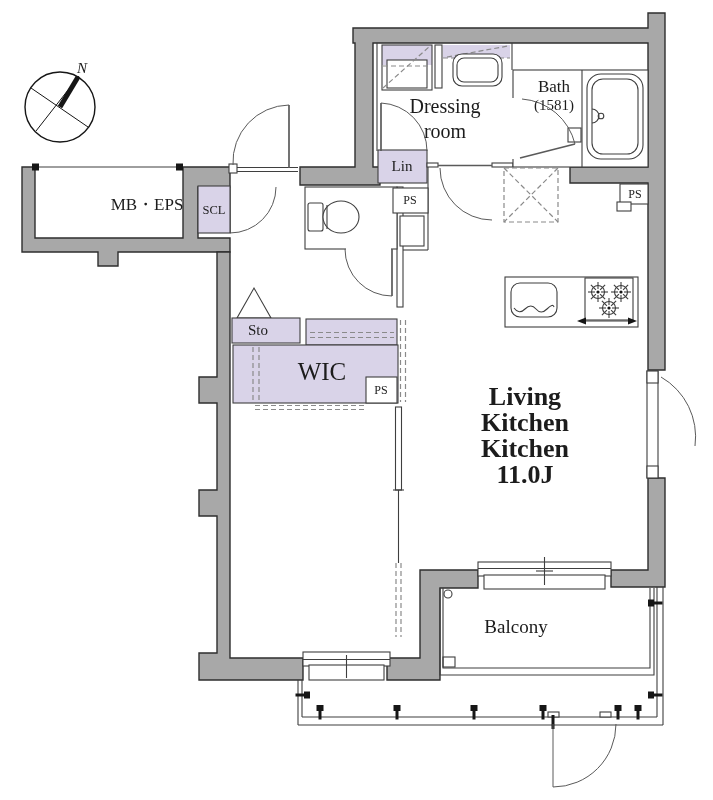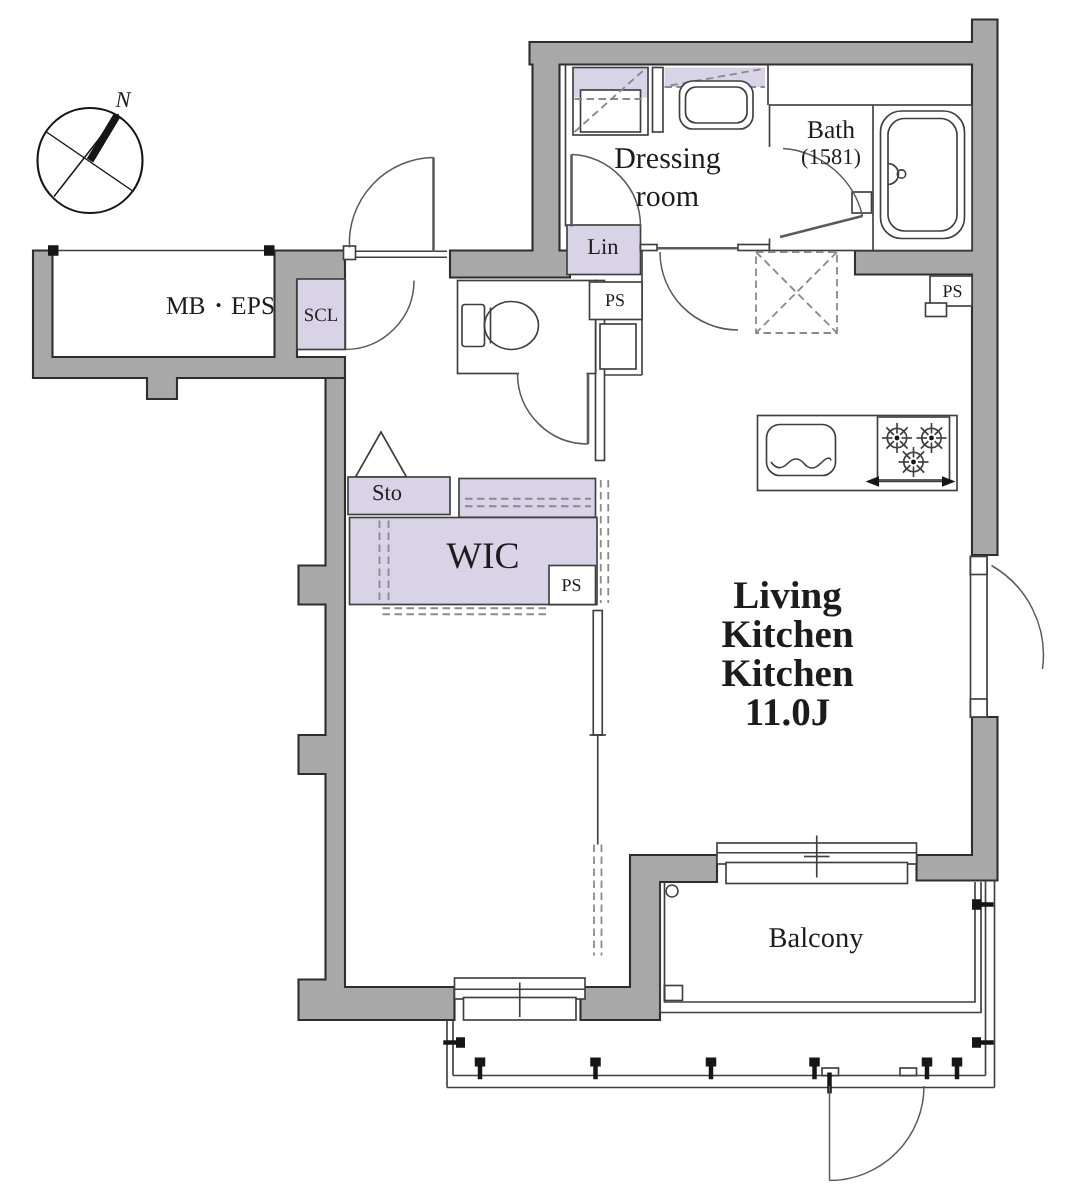--- a/index.html
+++ b/index.html
@@ -287,14 +287,14 @@
 <div class="lbl lbl-ps" style="left:635px;top:194px;">PS</div>
 <div class="lbl lbl-sto" style="left:258px;top:330px;">Sto</div>
 <div class="lbl lbl-wic" style="left:322px;top:371px;">WIC</div>
 <div class="lbl lbl-ps" style="left:381px;top:390px;">PS</div>
 <div class="lbl lbl-ldk" style="left:525px;top:436px;">
   <div>Living</div>
   <div>Kitchen</div>
   <div>Kitchen</div>
   <div>11.0J</div>
 </div>
-<div class="lbl lbl-balcony" style="left:544px;top:626px;">Balcony</div>
+<div class="lbl lbl-balcony" style="left:516px;top:626px;">Balcony</div>
 </div>
 
 </body></html>

